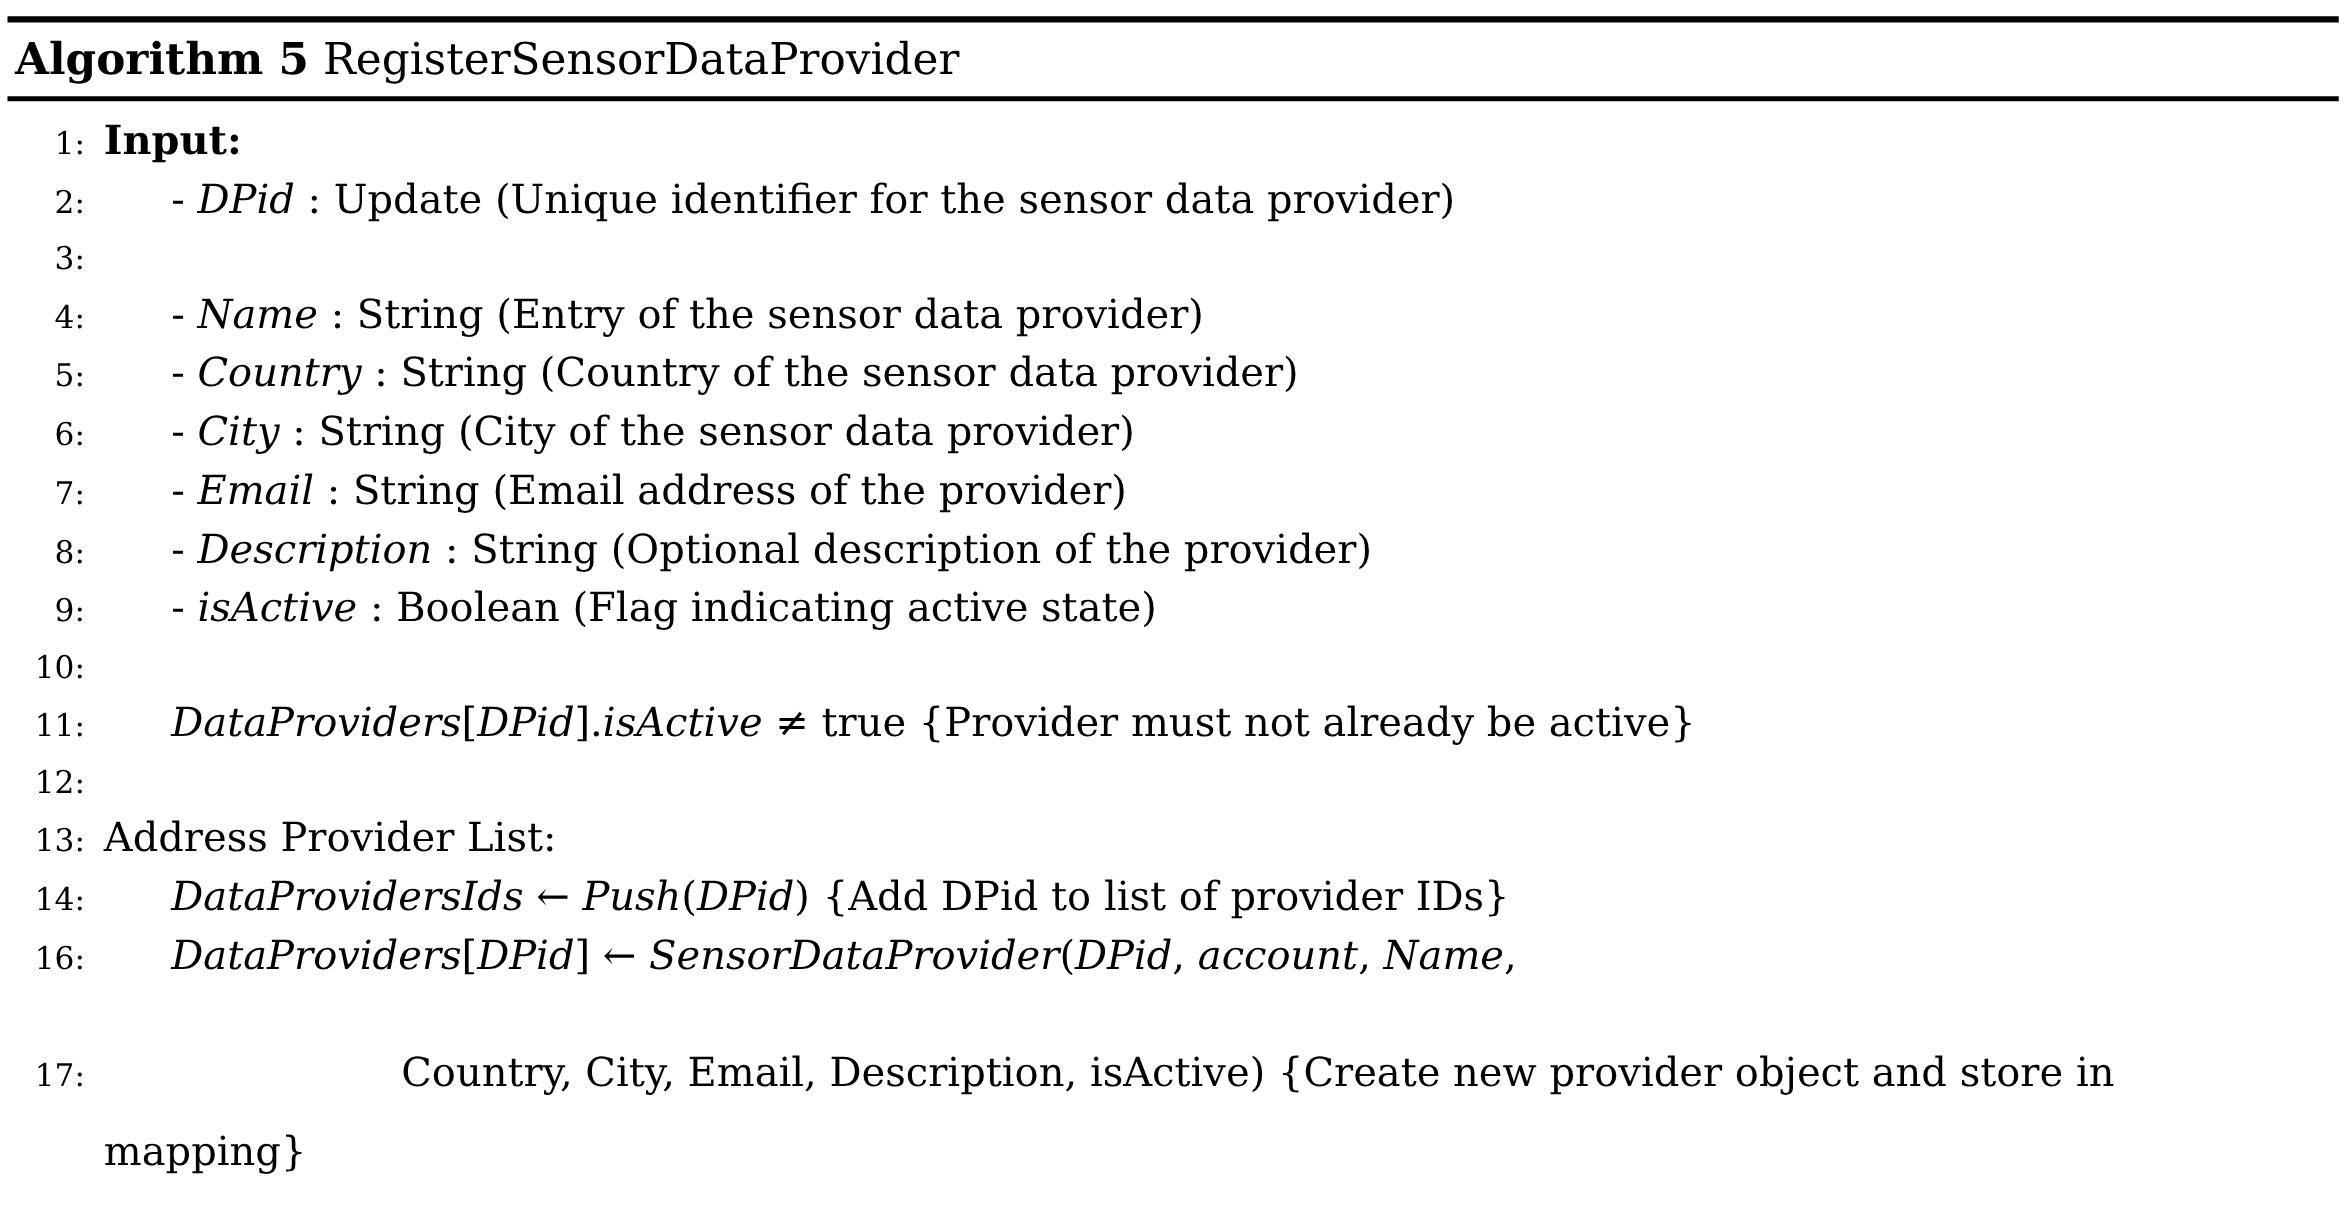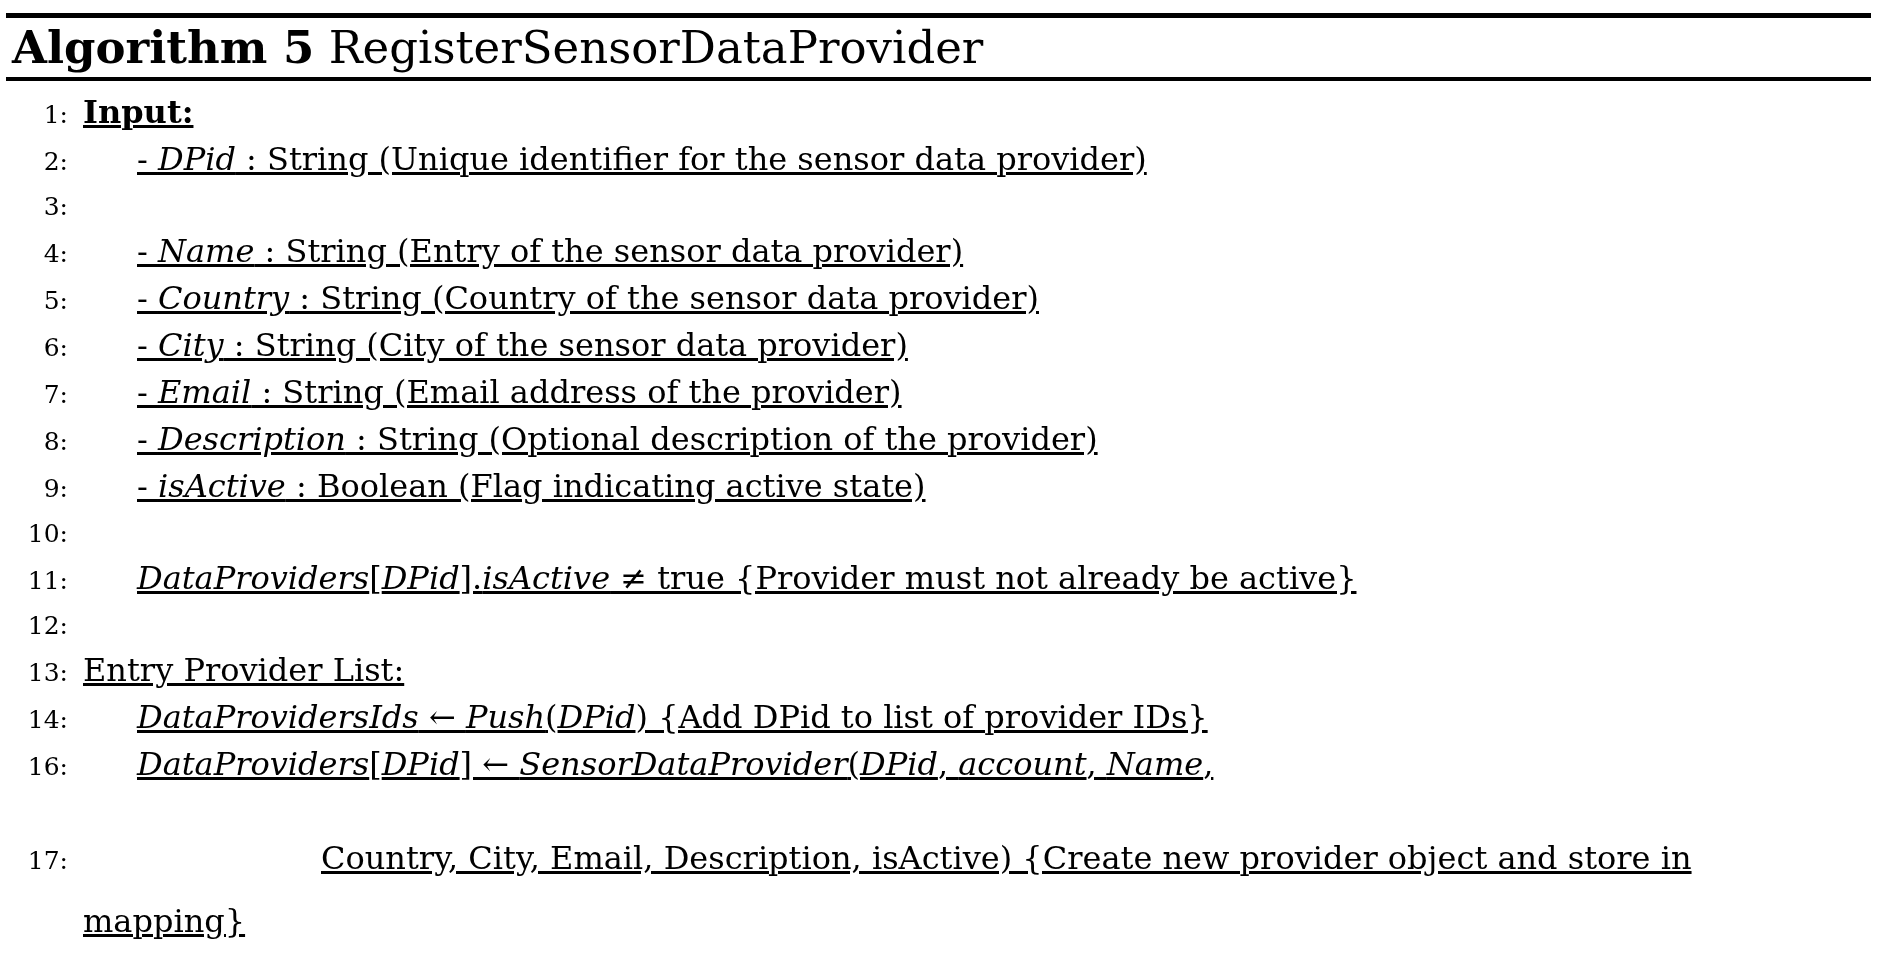--- a/index.html
+++ b/index.html
@@ -19,21 +19,21 @@
     padding: 10px 6px 0 6px;
   }
   .rule {
     background: #000000;
     width: 100%;
   }
   .rule-top { height: 5px; margin-top: 3px; }
   .rule-mid { height: 4px; }
 
   .algo-header {
-    font-size: 45px;
+    font-size: 35px;
     line-height: 54px;
     padding: 3px 0 2px 6px;
     white-space: nowrap;
   }
   .algo-header .hlabel { font-weight: bold; }
   .algo-header .htitle { font-weight: normal; }
 
   .algo-body {
     padding-top: 9px;
     font-size: 32px;
@@ -44,21 +44,21 @@
     line-height: 45px;
     white-space: nowrap;
   }
   .num {
     flex: 0 0 62px;
     text-align: right;
     padding-right: 15px;
     font-size: 25px;
     color: #000000;
   }
-  .content { display: inline-block; text-decoration: underline; }
+  .content { display: inline-block; }
   .ind0 .content { padding-left: 0; }
   .ind1 .content { padding-left: 54px; }
   .ind2 .content { padding-left: 238px; margin-top: 47px; }
   .row.cont { margin-top: 16px; }
 
   .seg-bold   { font-weight: bold; }
   .seg-italic { font-style: italic; }
   .seg-normal { font-style: normal; font-weight: normal; }
 </style>
 </head>
@@ -74,21 +74,21 @@
   <div class="rule rule-mid"></div>
 
   <div class="algo-body" id="algo-body">
 
   <div class="row ind0">
         <span class="num">1:</span>
         <span class="content"><span class="seg-bold">Input:</span></span>
       </div>
       <div class="row ind1">
         <span class="num">2:</span>
-        <span class="content"><span class="seg-normal">- </span><span class="seg-italic">DPid</span><span class="seg-normal"> : String (Unique identifier for the sensor data provider)</span></span>
+        <span class="content"><span class="seg-normal">- </span><span class="seg-italic">DPid</span><span class="seg-normal"> : Update (Unique identifier for the sensor data provider)</span></span>
       </div>
       <div class="row ind1">
         <span class="num">3:</span>
       </div>
       <div class="row ind1">
         <span class="num">4:</span>
         <span class="content"><span class="seg-normal">- </span><span class="seg-italic">Name</span><span class="seg-normal"> : String (Entry of the sensor data provider)</span></span>
       </div>
       <div class="row ind1">
         <span class="num">5:</span>
@@ -115,21 +115,21 @@
       </div>
       <div class="row ind1">
         <span class="num">11:</span>
         <span class="content"><span class="seg-italic">DataProviders</span><span class="seg-normal">[</span><span class="seg-italic">DPid</span><span class="seg-normal">].</span><span class="seg-italic">isActive</span><span class="seg-normal"> ≠ true {Provider must not already be active}</span></span>
       </div>
       <div class="row ind0">
         <span class="num">12:</span>
       </div>
       <div class="row ind0">
         <span class="num">13:</span>
-        <span class="content"><span class="seg-normal">Entry Provider List:</span></span>
+        <span class="content"><span class="seg-normal">Address Provider List:</span></span>
       </div>
       <div class="row ind1">
         <span class="num">14:</span>
         <span class="content"><span class="seg-italic">DataProvidersIds</span><span class="seg-normal"> ← </span><span class="seg-italic">Push</span><span class="seg-normal">(</span><span class="seg-italic">DPid</span><span class="seg-normal">) {Add DPid to list of provider IDs}</span></span>
       </div>
       <div class="row ind1">
         <span class="num">16:</span>
         <span class="content"><span class="seg-italic">DataProviders</span><span class="seg-normal">[</span><span class="seg-italic">DPid</span><span class="seg-normal">] ← </span><span class="seg-italic">SensorDataProvider</span><span class="seg-normal">(</span><span class="seg-italic">DPid</span><span class="seg-normal">, </span><span class="seg-italic">account</span><span class="seg-normal">, </span><span class="seg-italic">Name</span><span class="seg-normal">,</span></span>
       </div>
       <div class="row ind2">

